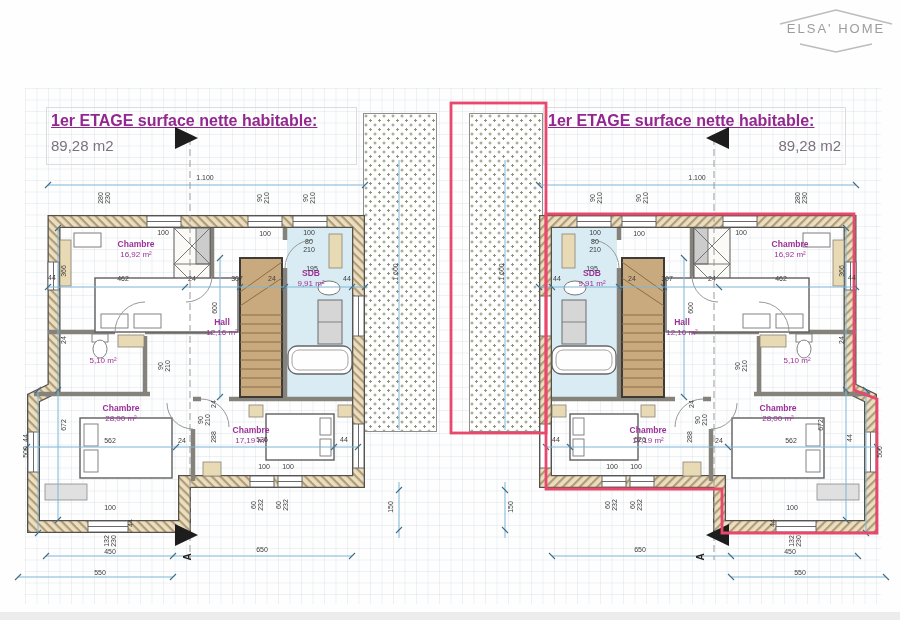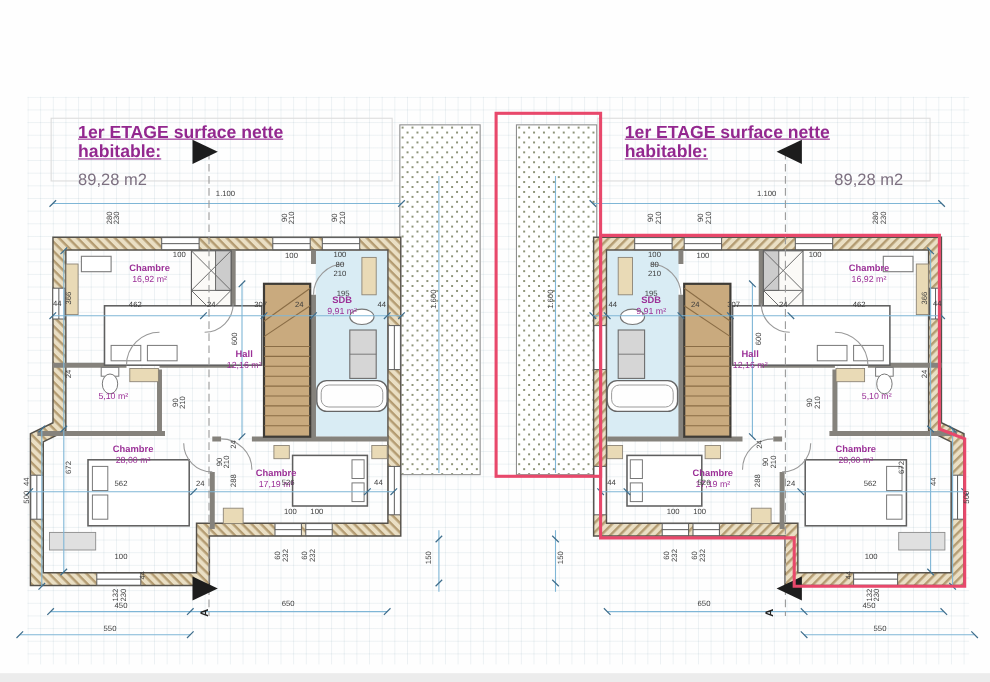--- a/index.html
+++ b/index.html
@@ -6,21 +6,21 @@
   #canvas{position:relative;width:900px;height:620px;background:#fefefe;overflow:hidden;
           font-family:"Liberation Sans",sans-serif;}
   .grid{position:absolute;left:25px;top:88px;width:856px;height:516px;
     background-image:linear-gradient(to right,rgba(140,170,185,.15) 1px,transparent 1px),
                      linear-gradient(to bottom,rgba(140,170,185,.15) 1px,transparent 1px);
     background-size:11.5px 11.5px;}
   .title{position:absolute;left:44px;top:24px;font-size:31px;font-weight:bold;color:#141414;letter-spacing:1px;}
   .logo{position:absolute;left:778px;top:4px;width:116px;height:50px;}
   .logo-text{position:absolute;left:0;top:17px;width:116px;text-align:center;color:#9c9c9c;
     font-size:13px;letter-spacing:2px;}
-  .hdr{position:absolute;top:107px;height:58px;border:1px solid #dcdcdc;padding:4px 24px;box-sizing:border-box;}
+  .hdr{position:absolute;top:107px;height:58px;border:1px solid #dcdcdc;padding:4px 4px;box-sizing:border-box;}
   .hdr-l{left:46px;width:311px;}
   .hdr-r{left:543px;width:303px;}
   .hdr .t{font-size:16px;font-weight:bold;color:#93278f;text-decoration:underline;}
   .hdr .a{font-size:15px;color:#7d7080;margin-top:7px;}
   .hdr-r .a{text-align:right;}
   .terrace{position:absolute;top:113px;width:72px;height:317px;background-color:#fff;border:1px solid #8f8f8f;
     background-image:radial-gradient(circle,#8e9479 1px,transparent 1.4px),
                      radial-gradient(circle,#8e9479 1px,transparent 1.4px);
     background-size:9px 9px,9px 9px;background-position:2px 2px,6.5px 6.5px;}
   svg.draw{position:absolute;left:0;top:0;}
@@ -33,20 +33,27 @@
   .seclet{position:absolute;transform:translate(-50%,-50%) rotate(-90deg);font-size:10px;font-weight:bold;color:#222;}
   .bottombar{position:absolute;left:0;bottom:0;width:900px;height:8px;background:#ececec;}
 </style>
 </head>
 <body>
 
 <div id="canvas">
   <div class="grid"></div>
 
 
+  <div class="logo">
+    <svg width="116" height="50">
+      <path d="M2,20 L58,6 L114,20" stroke="#bcbcbc" stroke-width="1.4" fill="none"></path>
+      <path d="M22,40 L58,48 L94,40" stroke="#bcbcbc" stroke-width="1.4" fill="none"></path>
+    </svg>
+    <div class="logo-text">ELSA' HOME</div>
+  </div>
 
   <div class="hdr hdr-l">
     <div class="t">1er ETAGE surface nette habitable:</div>
     <div class="a">89,28 m2</div>
   </div>
   <div class="hdr hdr-r">
     <div class="t">1er ETAGE surface nette habitable:</div>
     <div class="a">89,28 m2</div>
   </div>
 

